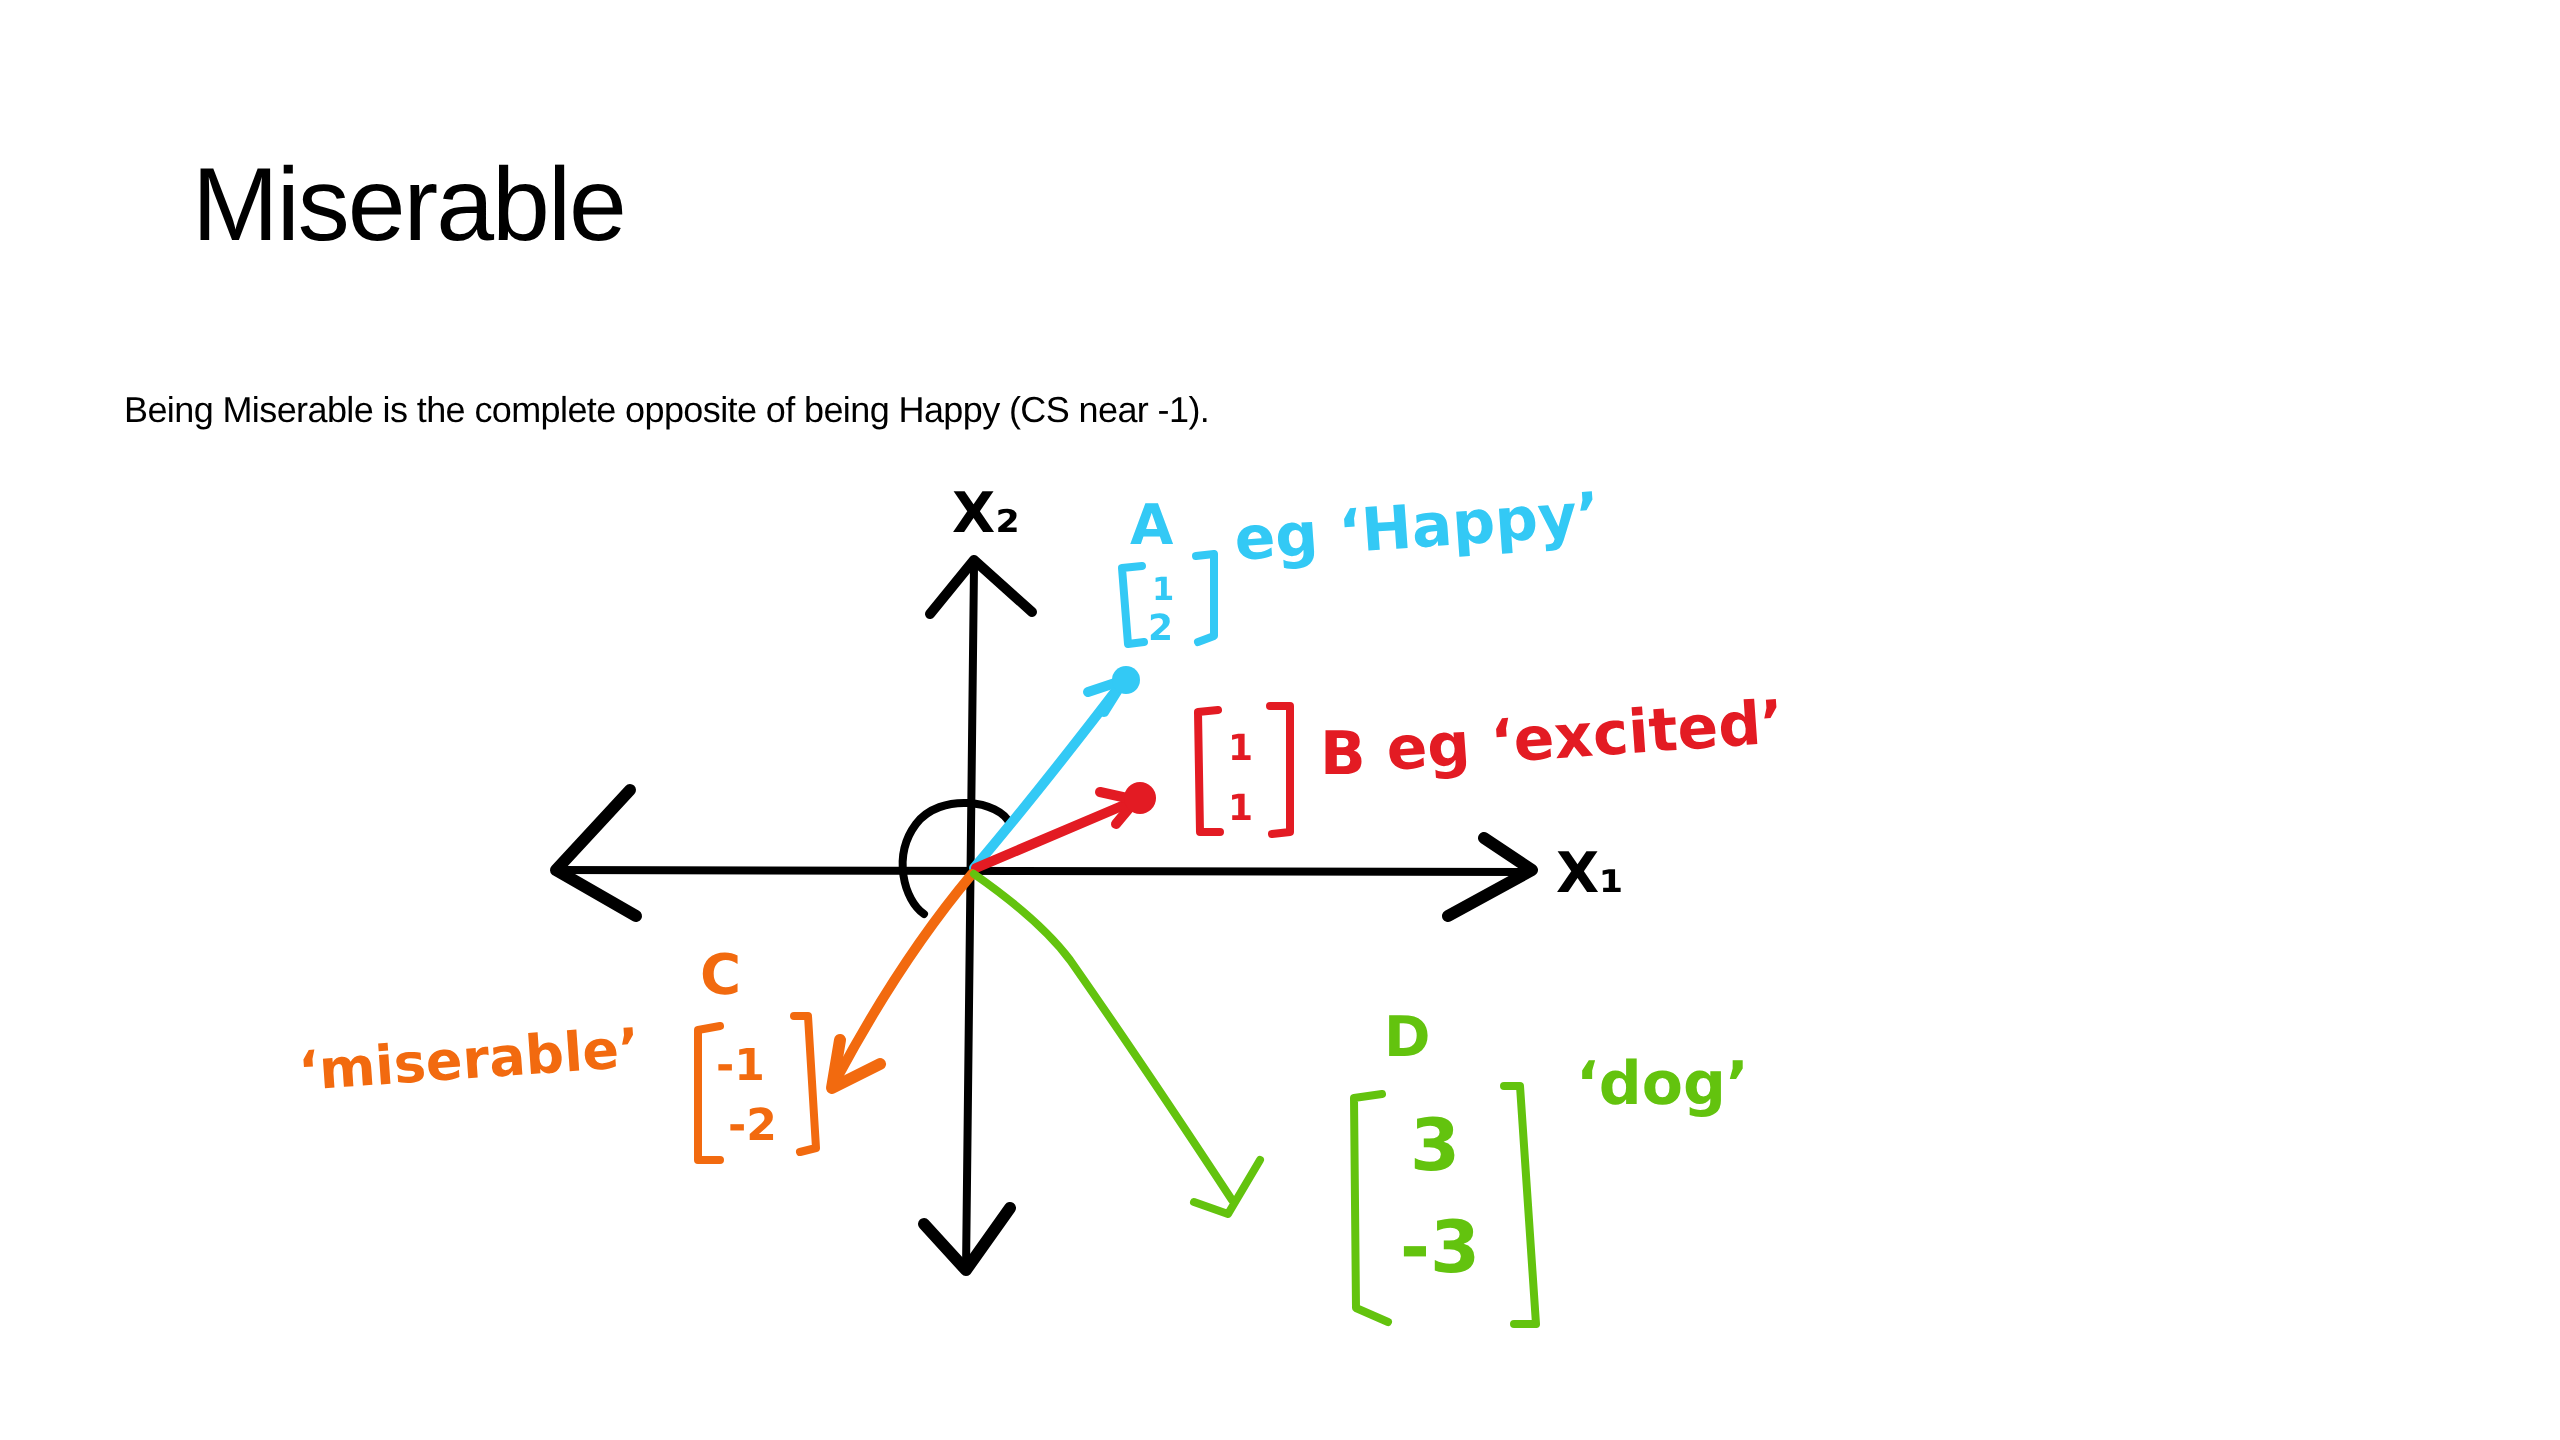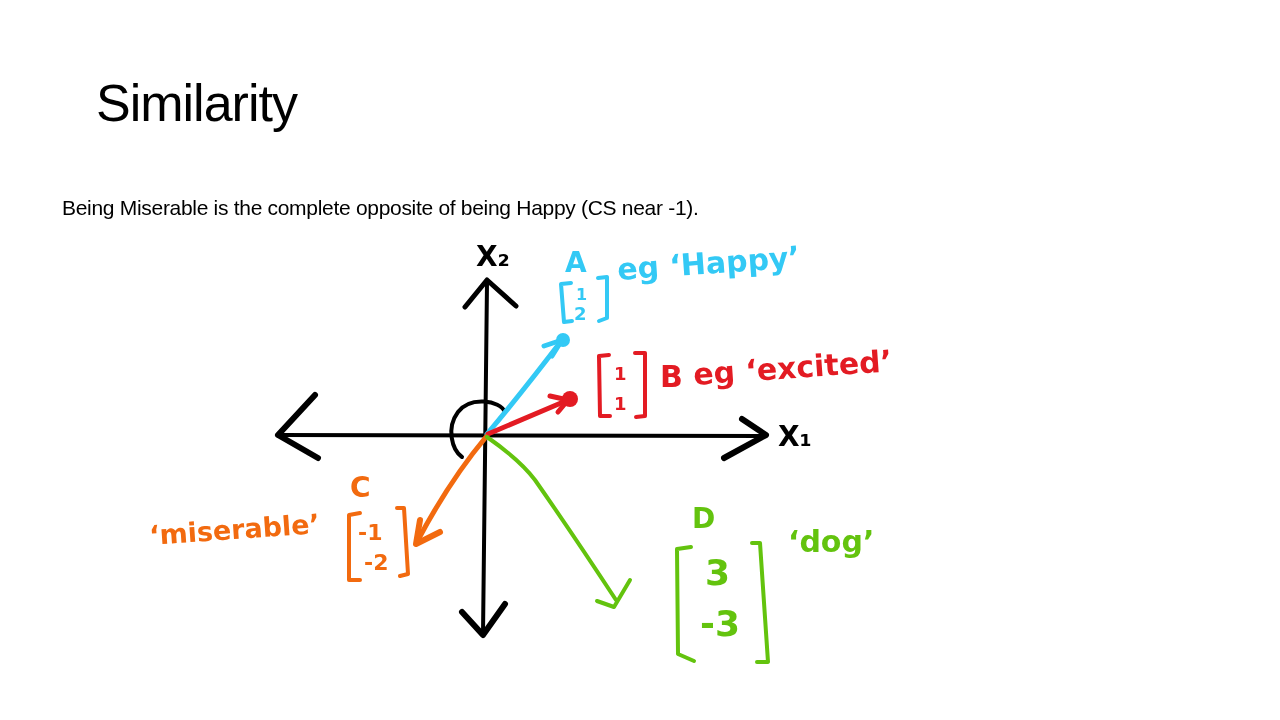--- a/index.html
+++ b/index.html
@@ -1,29 +1,29 @@
 <!DOCTYPE html>
 <html><head>
 <meta charset="utf-8">
 <style>
   html, body { margin: 0; padding: 0; background: #ffffff; }
   body { width: 1280px; height: 720px; position: relative; overflow: hidden;
          font-family: "Liberation Sans", "DejaVu Sans", sans-serif; color: #000; }
   .slide-title { position: absolute; left: 96px; top: 72px; font-size: 52px;
                  font-weight: normal; letter-spacing: -1px; margin: 0; line-height: 1.2; }
-  .slide-body { position: absolute; left: 62px; top: 195px; font-size: 21px;
+  .slide-body { position: absolute; left: 62px; top: 195px; font-size: 18px;
                 letter-spacing: -0.3px; line-height: 1.2; }
   svg.diagram { position: absolute; left: 0; top: 0; width: 1280px; height: 720px; }
   .hw { font-family: "DejaVu Sans", sans-serif; font-weight: bold; }
   .stroke { fill: none; stroke-linecap: round; stroke-linejoin: round; }
 </style>
 </head>
 <body>
 
-<h1 class="slide-title">Similarity</h1>
+<h1 class="slide-title">Miserable</h1>
 <div class="slide-body">Being Miserable is the complete opposite of being Happy (CS near -1).</div>
 
 <svg class="diagram" viewBox="0 0 1280 720">
 
   <g class="stroke" stroke="#000">
     <path d="M278 435 L765 436" stroke-width="4"></path>
     <path d="M315 395 L278 435 L318 458" stroke-width="6"></path>
     <path d="M742 419 L766 435 L724 458" stroke-width="6"></path>
     <path d="M487 283 L483 635" stroke-width="4"></path>
     <path d="M465 307 L487 280 L516 306" stroke-width="5"></path>

